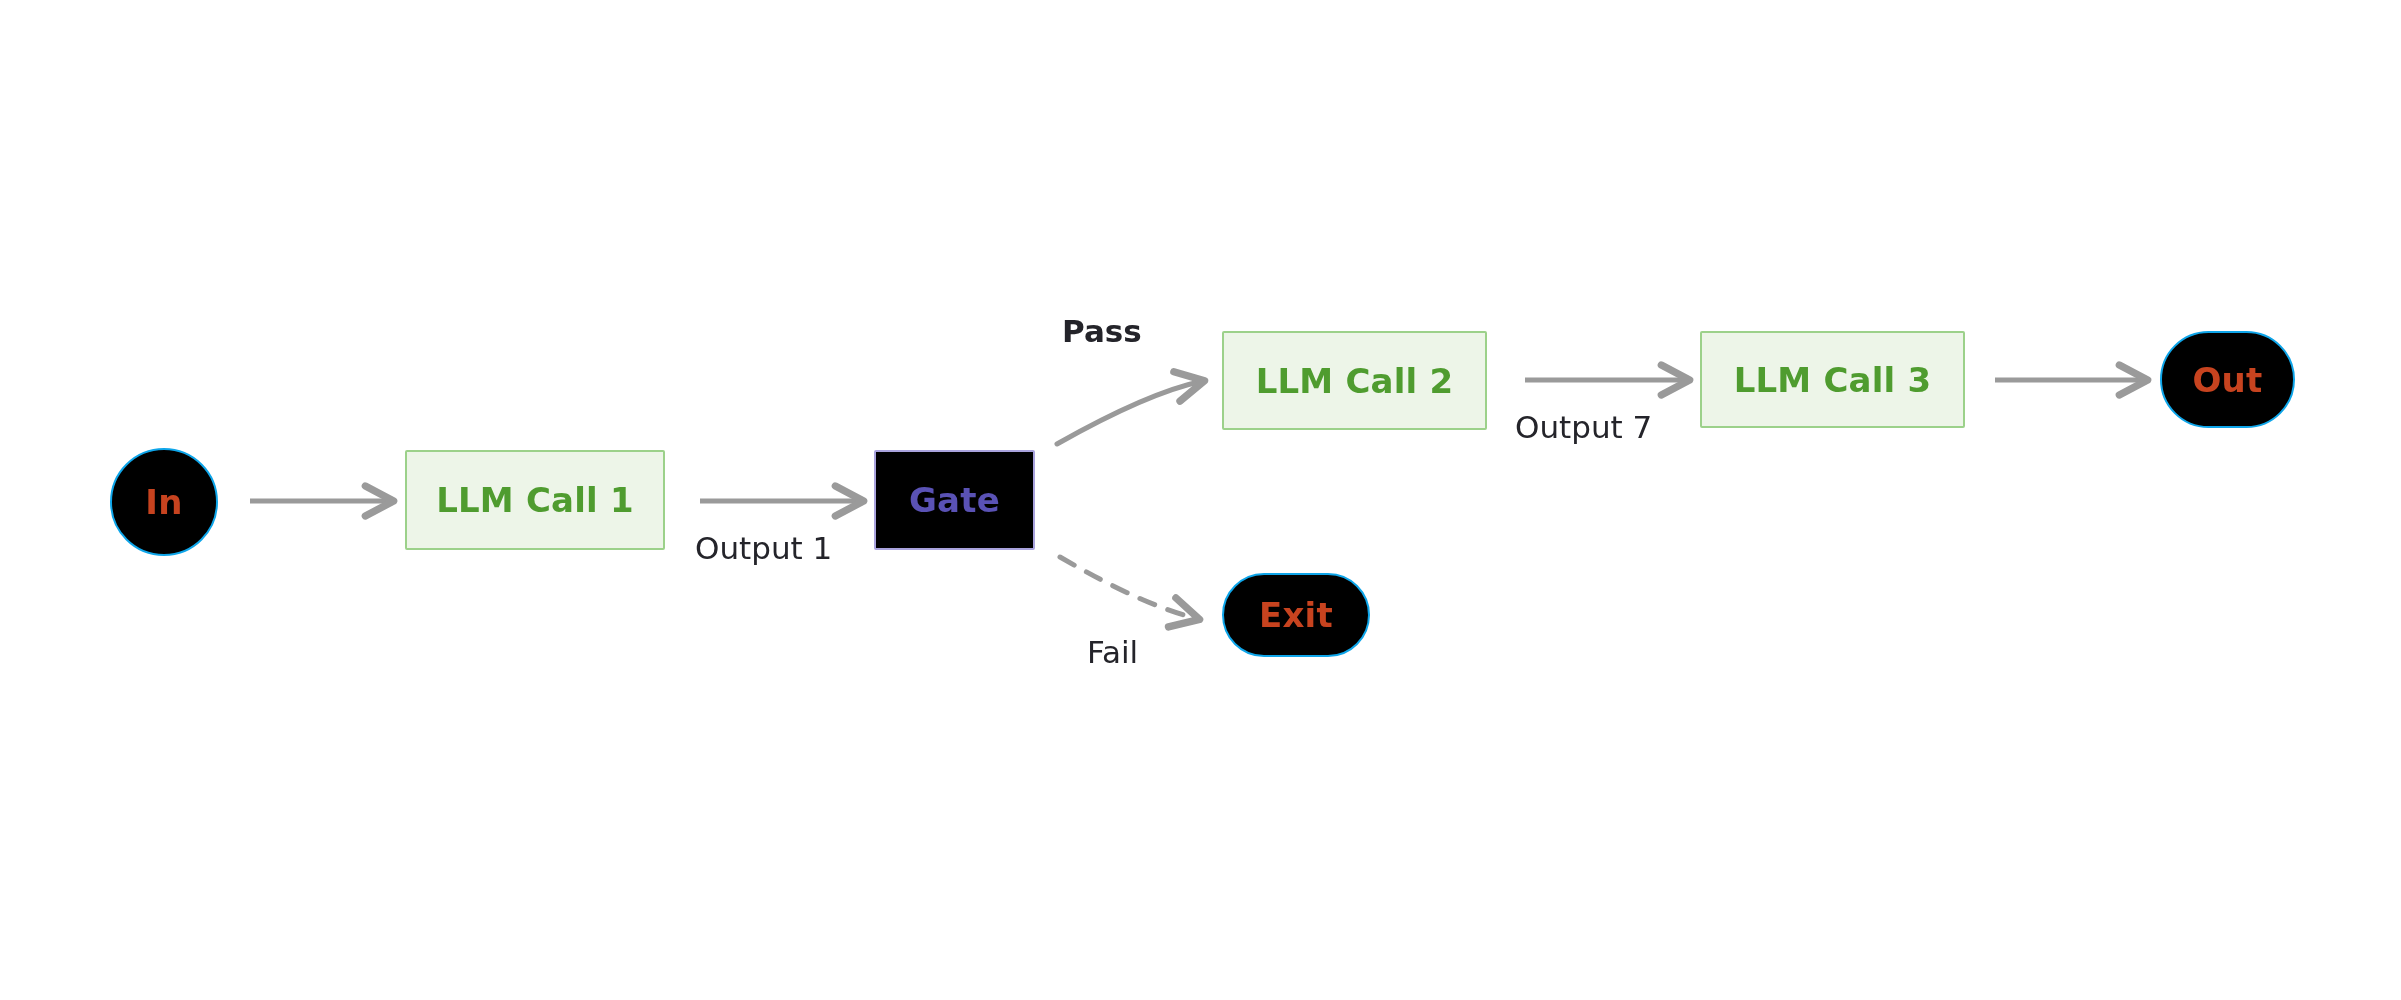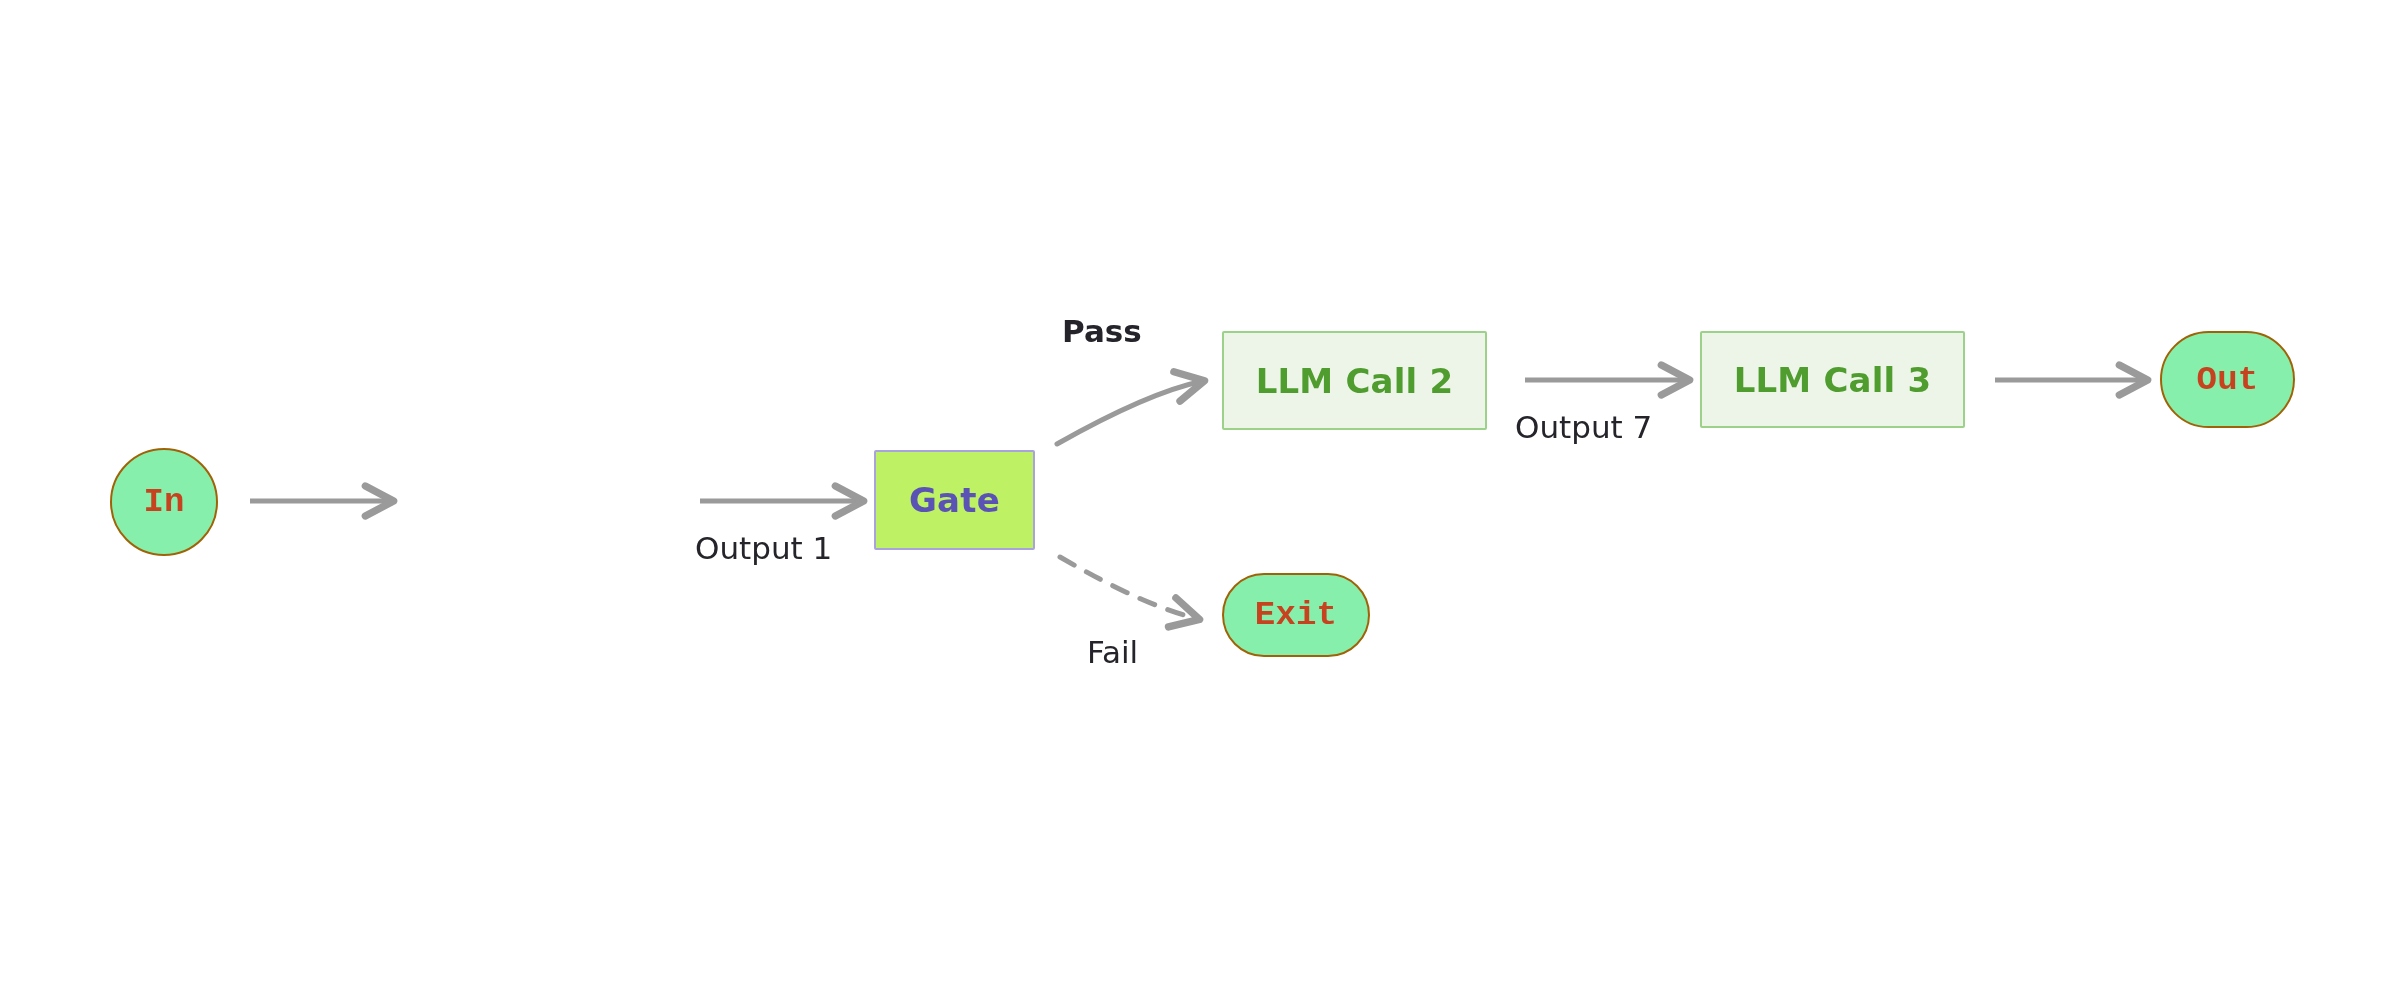--- a/index.html
+++ b/index.html
@@ -47,34 +47,33 @@
     border: 2px solid #9cd18a;
     border-radius: 2px;
   }
   .node.process .node-label {
     color: #4f9c2f;
     font-size: 34px;
   }
 
   
   .node.gate {
-    background: #bef264;
+    background: #000000;
     border: 2px solid #a9a3dd;
     border-radius: 2px;
   }
   .node.gate .node-label {
     color: #5a52b5;
     font-size: 34px;
   }
 
   
   .node.terminal {
-    background: #86efac;
-    border: 2px solid #a16207;
-    font-family: Liberation Mono, monospace;
+    background: #000000;
+    border: 2px solid #0ea5e9;
   }
   .node.terminal .node-label {
     color: #c7431f;
     font-size: 34px;
   }
   .node.terminal.circle {
     border-radius: 50%;
   }
   .node.terminal.pill {
     border-radius: 60px;
@@ -123,20 +122,23 @@
 
     <g>
       <line x1="1995" y1="380" x2="2146" y2="380" stroke="#9a9a9a" stroke-width="5" stroke-linecap="butt" marker-end="url(#arrowhead)"></line>
     </g>
   </svg>
 
   <div class="node terminal circle" style="left:110px; top:448px; width:108px; height:108px;">
     <span class="node-label">In</span>
   </div>
 
+  <div class="node process" style="left:405px; top:450px; width:260px; height:100px;">
+    <span class="node-label">LLM Call 1</span>
+  </div>
 
   <div class="node gate" style="left:874px; top:450px; width:161px; height:100px;">
     <span class="node-label">Gate</span>
   </div>
 
   <div class="node process" style="left:1222px; top:331px; width:265px; height:99px;">
     <span class="node-label">LLM Call 2</span>
   </div>
 
   <div class="node process" style="left:1700px; top:331px; width:265px; height:97px;">

